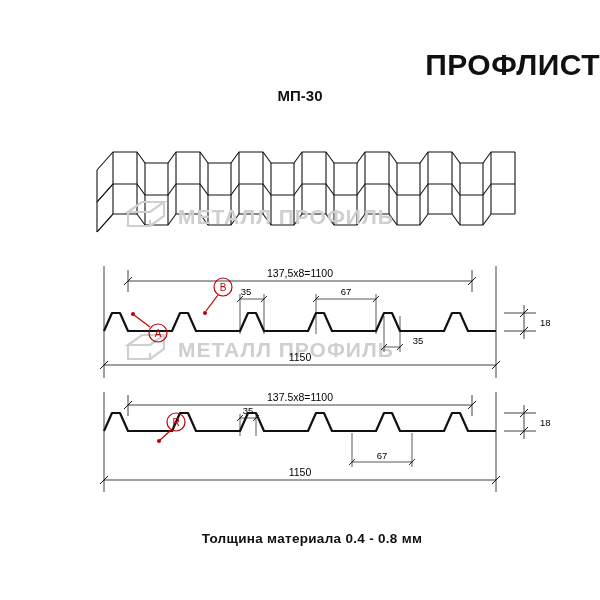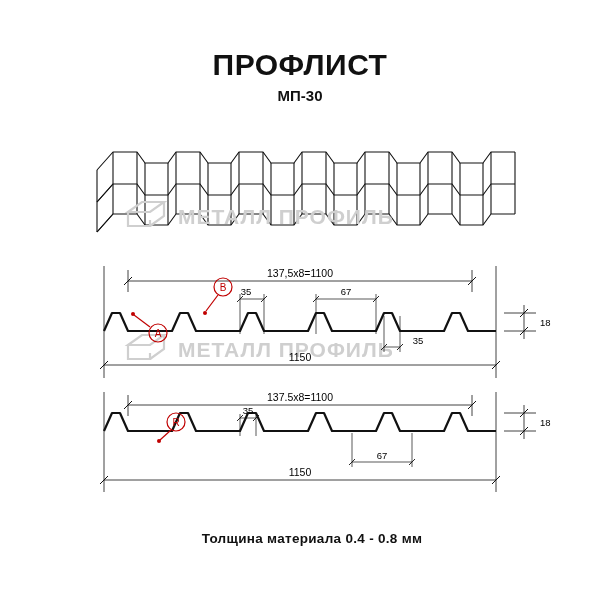--- a/index.html
+++ b/index.html
@@ -18,21 +18,21 @@
   .page {
     position: relative;
     width: 600px;
     height: 600px;
   }
   .title {
     position: absolute;
     top: 48px;
     left: 0;
     width: 600px;
-    text-align: center;
+    text-align: right;
     font-size: 30px;
     font-weight: bold;
     letter-spacing: 0.5px;
     color: #111111;
   }
   .subtitle {
     position: absolute;
     top: 87px;
     left: 0;
     width: 600px;

